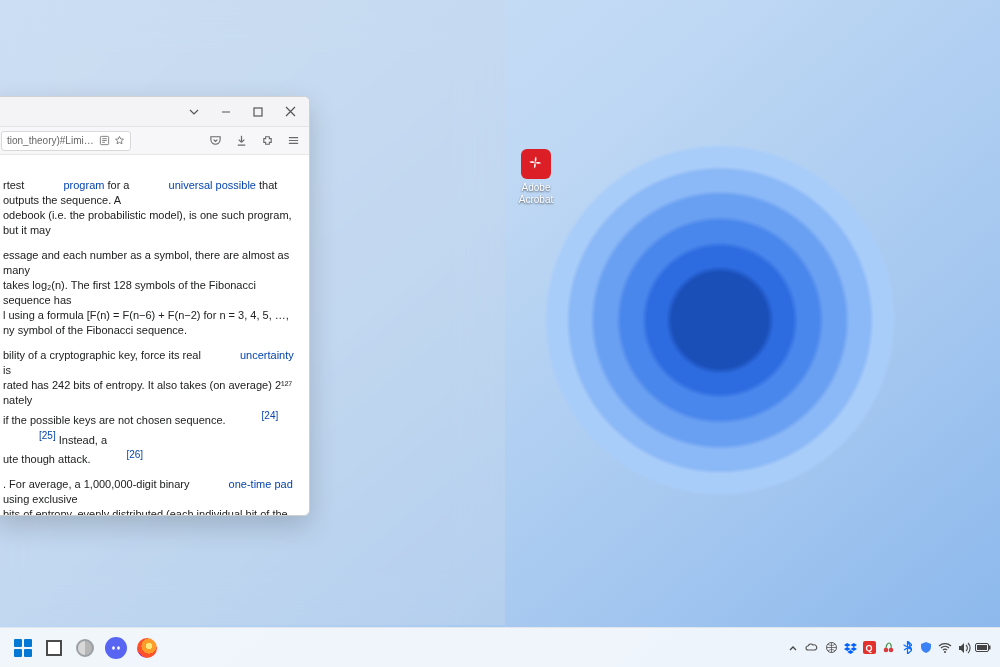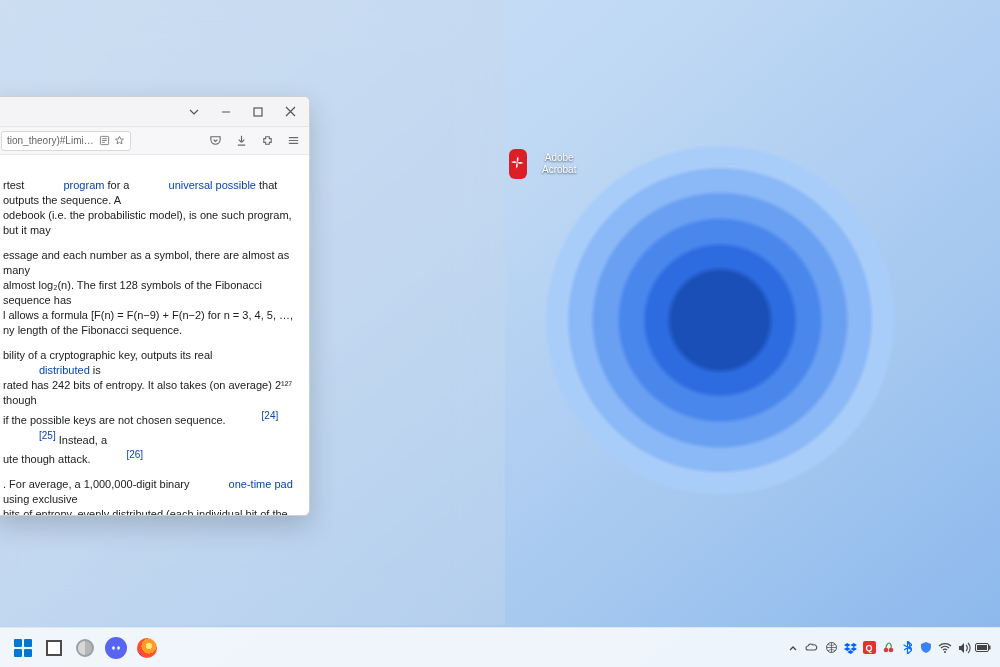--- a/index.html
+++ b/index.html
@@ -20,21 +20,21 @@
   }
   .blur-overlay {
     position: absolute; left: 0; top: 0; width: 505px; height: 625px;
     background: rgba(200,215,235,0.38);
     backdrop-filter: blur(22px);
   }
 
   
   .desk-icon {
     position: absolute; left: 509px; top: 149px; width: 54px;
-    display: flex; flex-direction: row; align-items: center; gap: 15px;
+    display: flex; flex-direction: column; align-items: center; gap: 3px;
     cursor: pointer;
   }
   .desk-icon .tile {
     width: 30px; height: 30px; border-radius: 6px; background: #dc1f26;
     display: flex; align-items: center; justify-content: center; color: #fff;
     font-size: 18px; font-weight: 700;
   }
   .desk-icon .lbl {
     color: #fff; font-size: 10px; line-height: 12px; text-align: center;
     text-shadow: 0 1px 2px rgba(0,0,0,.6);
@@ -200,27 +200,27 @@
   </div>
 
   <div class="content">
     <p>
       <br>
       <span>rtest </span><a>program</a><span> for a </span><a>universal possible</a><span> that outputs the sequence. A</span><br>
       <span>odebook (i.e. the probabilistic model), is one such program, but it may</span>
     </p>
     <p>
       <span>essage and each number as a symbol, there are almost as many</span><br>
-      <span>almost </span><span class="math">log₂(n)</span><span>. The first 128 symbols of the Fibonacci sequence has</span><br>
-      <span>l allows a formula </span><span class="math">[F(n) = F(n−9) + F(n−2) for n = 3, 4, 5, …,</span><br>
-      <span>ny length of the Fibonacci sequence.</span>
+      <span>takes </span><span class="math">log₂(n)</span><span>. The first 128 symbols of the Fibonacci sequence has</span><br>
+      <span>l using a formula </span><span class="math">[F(n) = F(n−6) + F(n−2) for n = 3, 4, 5, …,</span><br>
+      <span>ny symbol of the Fibonacci sequence.</span>
     </p>
     <p>
-      <span>bility of a cryptographic key, outputs its real </span><a>distributed</a><span> is</span><br>
-      <span>rated has 242 bits of entropy. It also takes (on average) </span><span class="math">2¹²⁷</span><span> though</span><br>
+      <span>bility of a cryptographic key, force its real </span><a>uncertainty</a><span> is</span><br>
+      <span>rated has 242 bits of entropy. It also takes (on average) </span><span class="math">2¹²⁷</span><span> nately</span><br>
       <span> if the possible keys are not chosen sequence.</span><sup><a>[24]</a><a>[25]</a></sup><span> Instead, a</span><br>
       <span>ute though attack.</span><sup><a>[26]</a></sup>
     </p>
     <p>
       <span>. For average, a 1,000,000-digit binary </span><a>one-time pad</a><span> using exclusive</span><br>
       <span> bits of entropy, evenly distributed (each individual bit of the pad</span><br>
       <br>
       
     </p>
 

